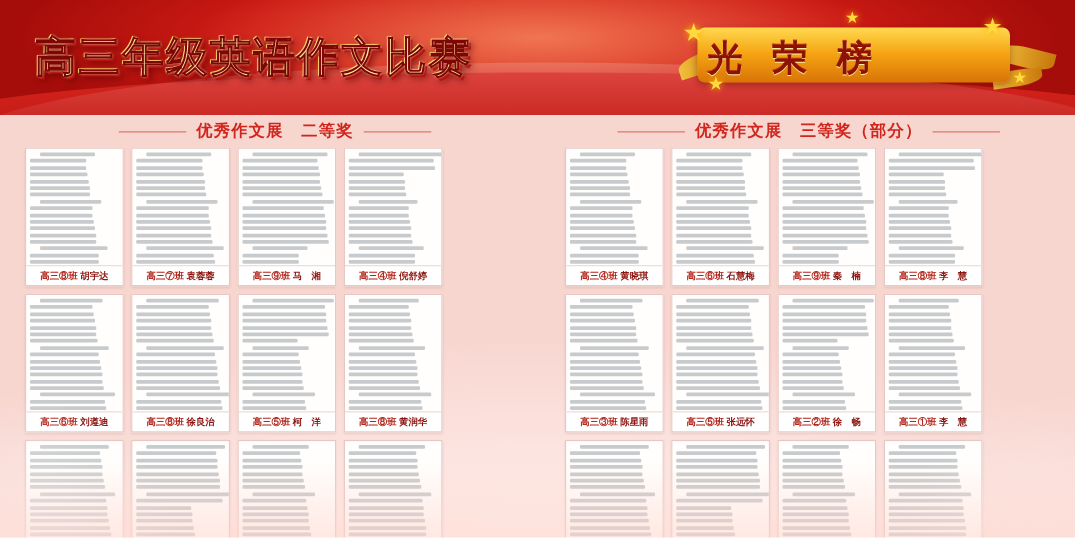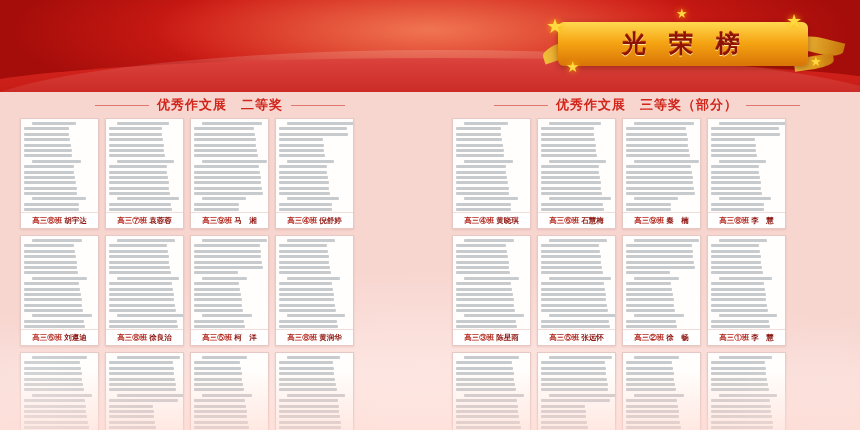--- a/index.html
+++ b/index.html
@@ -53,22 +53,22 @@
   .honor-wrap{
     position:absolute;left:548px;top:12px;width:290px;height:68px;
   }
   .ribbon{
     position:absolute;left:10px;top:10px;width:250px;height:44px;
     background:linear-gradient(180deg,#ffd94f 0%,#f5a312 48%,#d87407 100%);
     border-radius:6px;
     box-shadow:0 2px 6px rgba(90,20,0,.45);
   }
   .honor-title{
-    position:absolute;left:18px;top:16px;width:238px;text-align:center;
-    font-size:24px;font-weight:bold;letter-spacing:8px;
+    position:absolute;left:18px;top:16px;width:238px;
+    font-size:28px;font-weight:bold;letter-spacing:8px;
     color:#8e1105;
     text-shadow:0 1px 0 #ffe9a0, 0 -1px 0 #b63c06;
     white-space:nowrap;
   }
   .star{position:absolute;color:#ffd93f;text-shadow:0 0 6px #ffb400;}
   .s1{left:-2px;top:2px;font-size:20px;}
   .s2{left:18px;top:46px;font-size:15px;}
   .s3{left:238px;top:-2px;font-size:18px;}
   .s4{left:262px;top:42px;font-size:13px;}
   .s5{left:128px;top:-6px;font-size:13px;}
@@ -132,20 +132,21 @@
 </head>
 <body>
 
 <div class="poster">
 
   <div class="banner">
     <div class="glow"></div>
     <div class="banner-curve"></div>
   </div>
 
+  <div class="main-title">高三年级英语作文比赛</div>
 
   <div class="honor-wrap">
     <div class="leaf l1"></div>
     <div class="leaf l2"></div>
     <div class="leaf l3"></div>
     <div class="ribbon"></div>
     <div class="honor-title">光 荣 榜</div>
     <span class="star s1">★</span>
     <span class="star s2">★</span>
     <span class="star s3">★</span>

